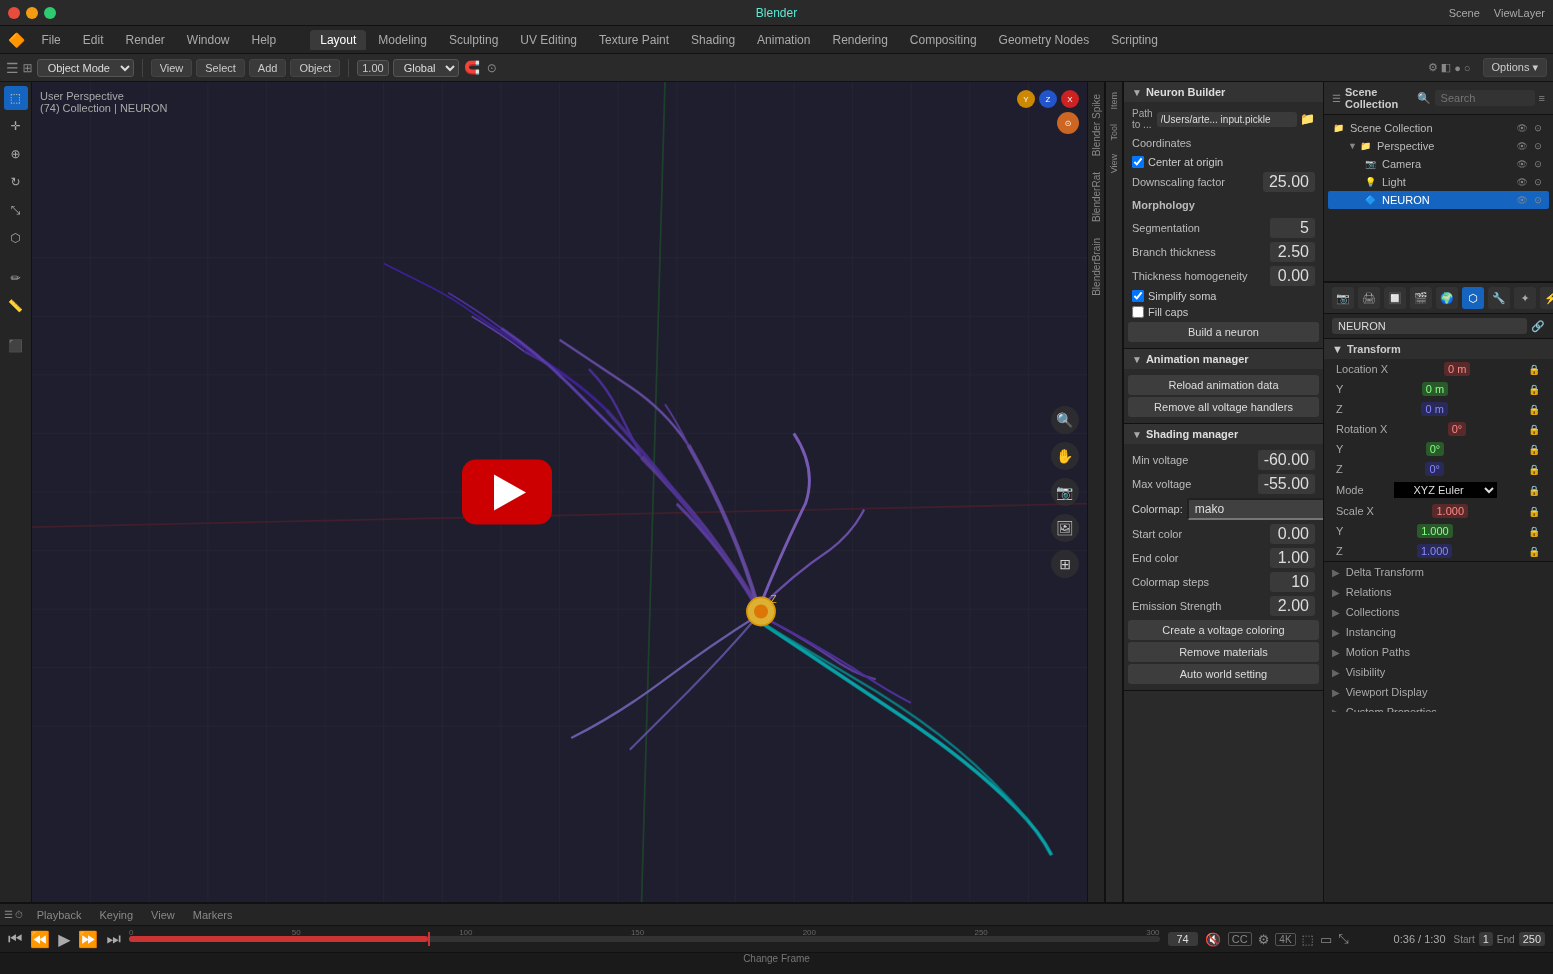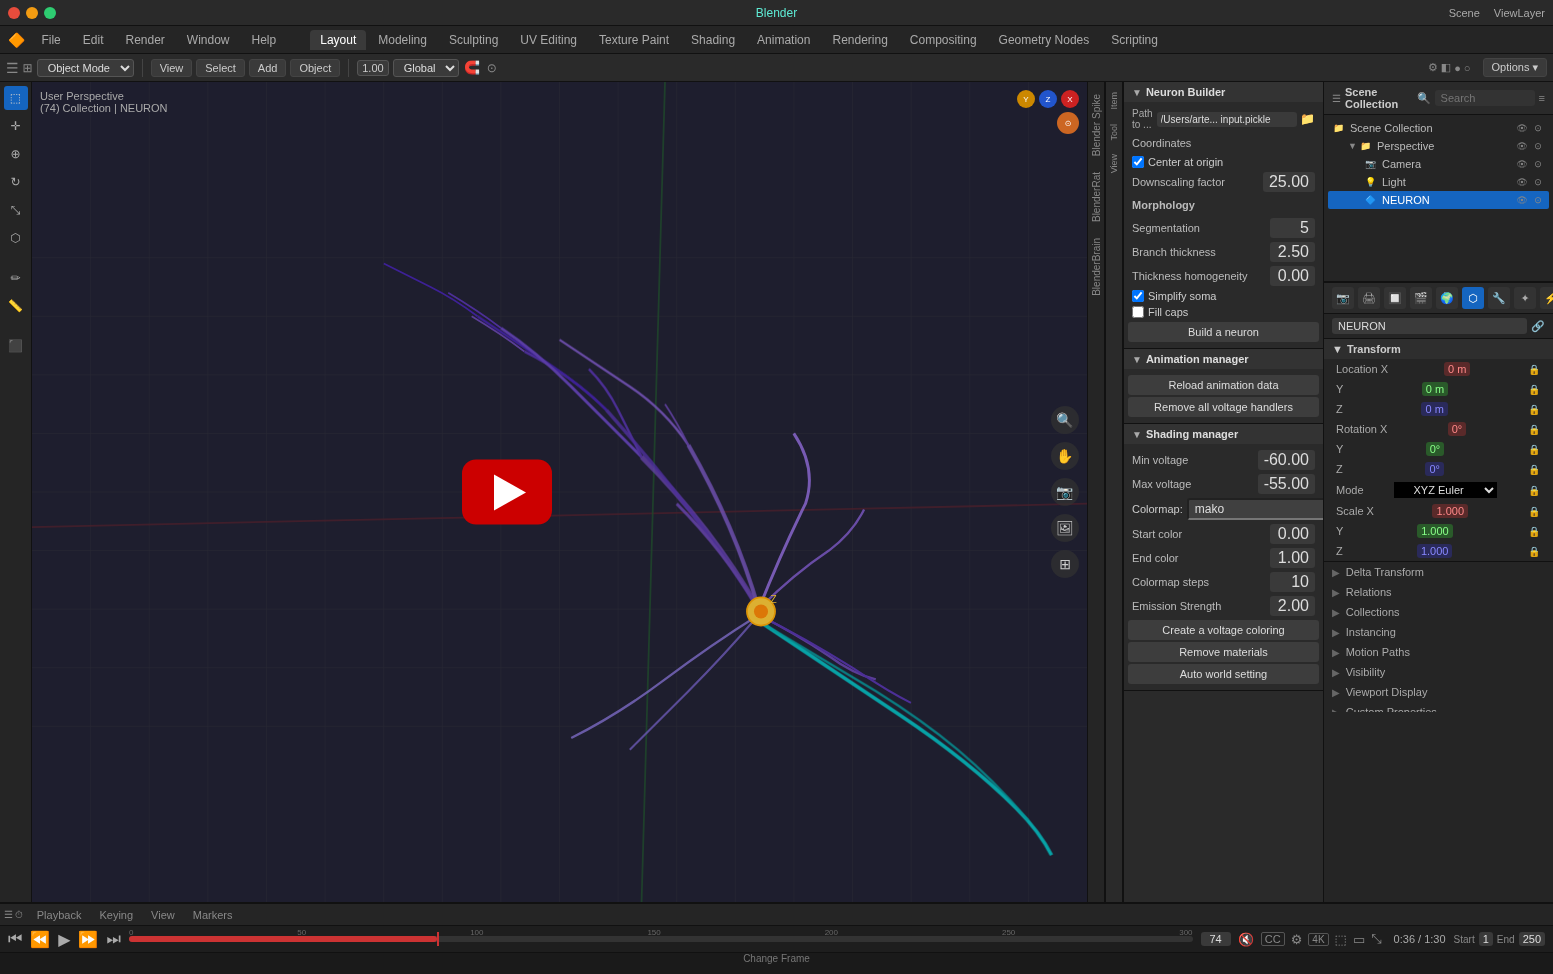--- a/index.html
+++ b/index.html
@@ -523,20 +523,21 @@
     #timeline-marker {
       position: absolute;
       top: -4px;
       width: 2px;
       height: 14px;
       background: #cc3333;
     }
     .tl-time {
       font-size: 11px;
       color: #aaa;
+      margin-left: 33px;
     }
     .tl-settings-row {
       display: flex;
       align-items: center;
       gap: 6px;
       padding-right: 4px;
     }
 
     
     #status-bar {

